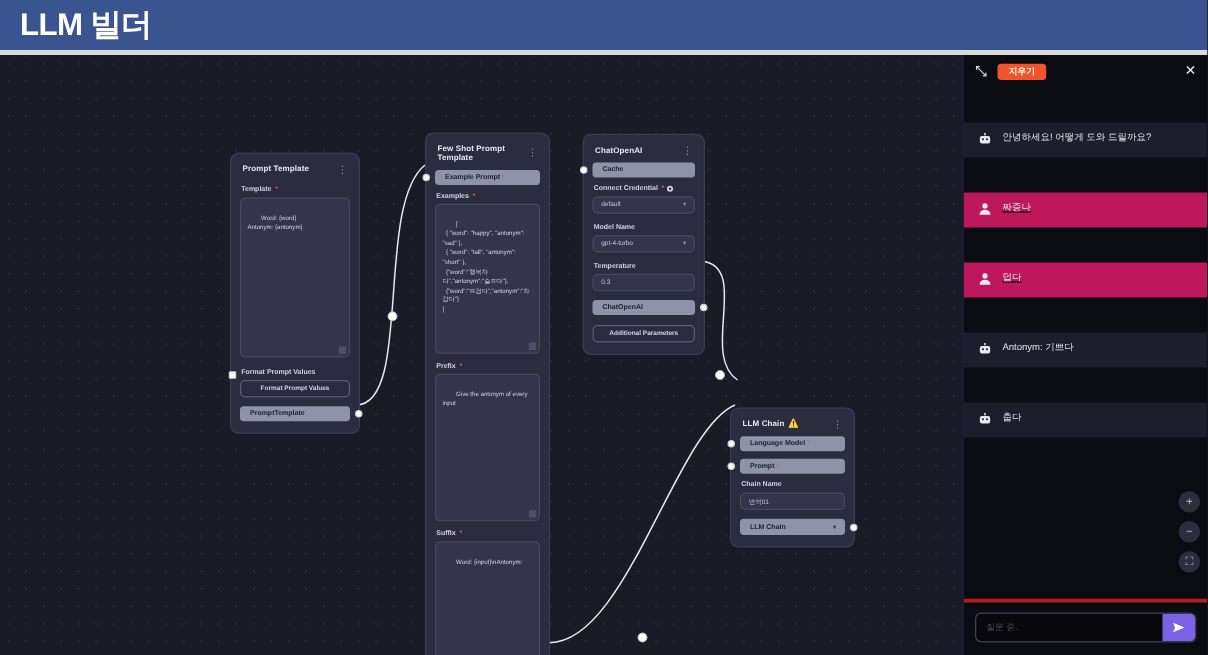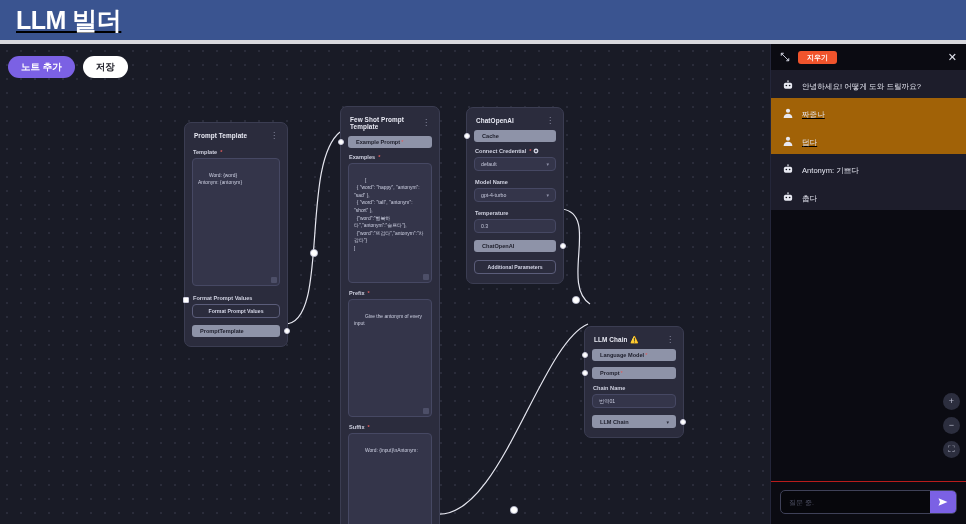--- a/index.html
+++ b/index.html
@@ -10,21 +10,20 @@
     font-family: "Liberation Sans", "DejaVu Sans", sans-serif;
   }
   #app { position: relative; width: 966px; height: 524px; }
 
   
   .header {
     position: absolute; left: 0; top: 0; width: 966px; height: 40px;
     background: #3a5490;
     display: flex; align-items: center; justify-content: space-between;
     padding: 0 14px 0 16px;
-    text-decoration: underline;
   }
   .app-title {
     color: #ffffff; font-size: 25px; font-weight: bold; letter-spacing: -0.5px;
     line-height: 1;
   }
   .brand { display: flex; align-items: center; gap: 7px; }
   .brand-name {
     color: #ffffff; font-size: 17px; font-weight: bold; letter-spacing: 1.6px;
   }
   .brand-mark { width: 20px; height: 20px; }
@@ -137,27 +136,27 @@
     height: 26px; display: flex; align-items: center; gap: 8px;
     padding: 0 9px; flex: none;
   }
   .clear-badge {
     background: #f0542c; color: #ffffff; font-size: 7px; font-weight: bold;
     border-radius: 3px; padding: 3px 9px; line-height: 1; cursor: pointer;
   }
   .chat-close { margin-left: auto; color: #e4e5ee; font-size: 11px; line-height: 1; cursor: pointer; }
 
   .chat-msgs { flex: 1; overflow: hidden; }
-  .msg { display: flex; align-items: flex-end; gap: 8px; padding: 7px 11px; min-height: 28px; }
+  .msg { display: flex; align-items: flex-start; gap: 8px; padding: 7px 11px; min-height: 28px; margin-top: 28px; }
   .msg.bot { background: #1d1d2b; }
-  .msg.user { background: #a16207; text-decoration: underline; }
+  .msg.user { background: #be185d; text-decoration: underline; }
   .msg-avatar { width: 12px; height: 12px; flex: none; color: #e8e9f2; }
   .msg-text { font-size: 7.6px; color: #e3e4ef; line-height: 1.2; }
 
-  .chat-input-wrap { flex: none; padding: 8px 9px 10px 9px; border-top: 1px solid #b91c1c; margin-top: 32px; }
+  .chat-input-wrap { flex: none; padding: 8px 9px 10px 9px; border-top: 3px solid #b91c1c; margin-top: 32px; }
   .chat-input-row {
     display: flex; height: 24px; border: 1px solid #3f4158; border-radius: 5px; overflow: hidden;
     background: #07070c;
   }
   .chat-input {
     flex: 1; background: transparent; border: none; outline: none;
     color: #cfd1e0; font-size: 7px; padding: 0 8px;
     font-family: "Liberation Sans", sans-serif;
   }
   .chat-input::placeholder { color: #4b4d60; }
@@ -183,24 +182,20 @@
 
 <div id="app">
 
   <div class="header">
     <div class="app-title">LLM 빌더</div>
   </div>
   <div class="header-underline"></div>
 
   <div class="canvas">
 
-    <div class="toolbar">
-      <button class="btn-pill btn-add-note">노트 추가</button>
-      <button class="btn-pill btn-save">저장</button>
-    </div>
 
     <svg class="edges">
       <g fill="none" stroke="#e6e7f0" stroke-width="1.2">
         <path d="M285,280 C330,280 300,120 340,88"></path>
         <path d="M562,165 C600,170 560,240 590,260"></path>
         <path d="M437,470 C500,475 540,300 588,280"></path>
       </g>
       <g>
         <circle cx="314" cy="209" r="3.6" fill="#ffffff" stroke="#b9bbcf" stroke-width="0.8"></circle>
         <circle cx="576" cy="256" r="3.6" fill="#ffffff" stroke="#b9bbcf" stroke-width="0.8"></circle>

